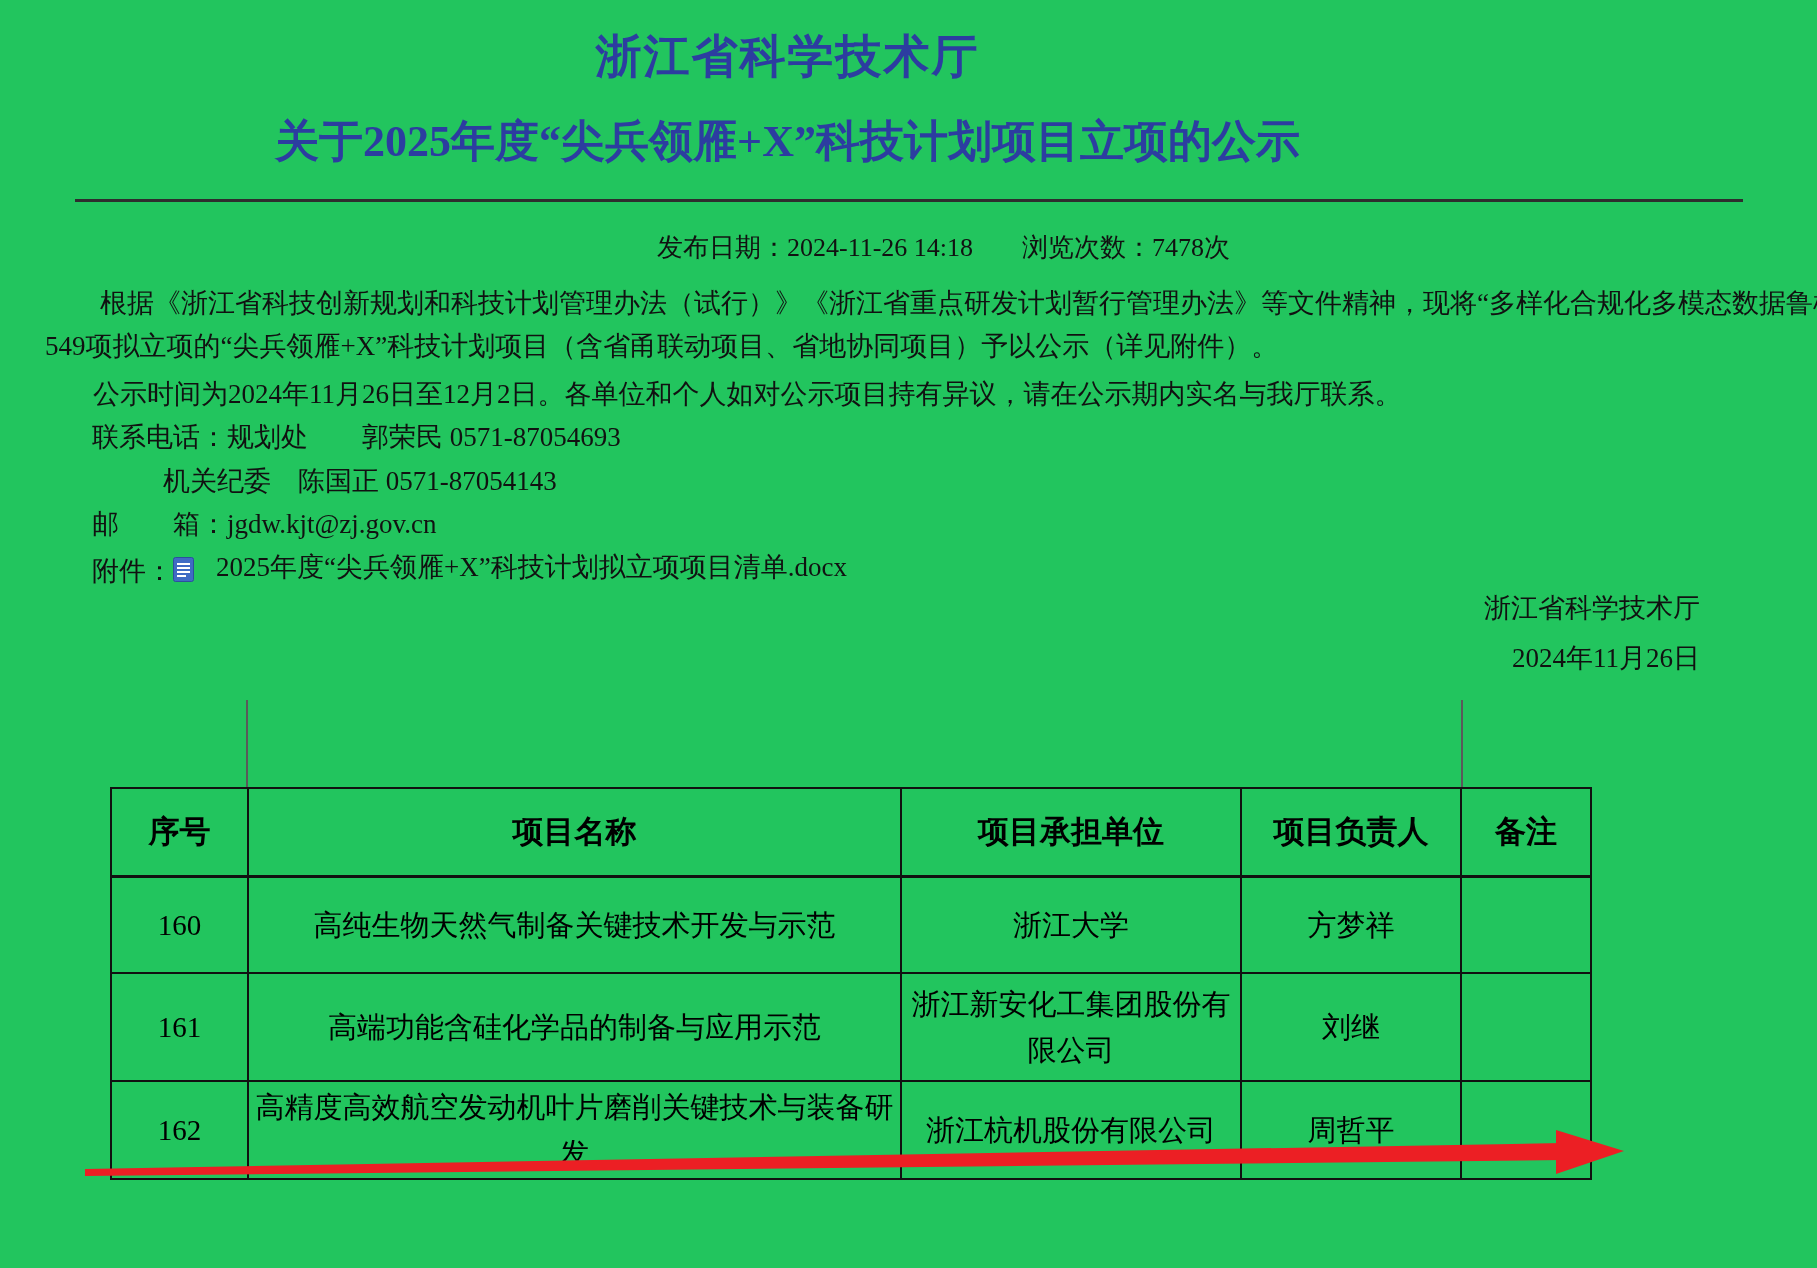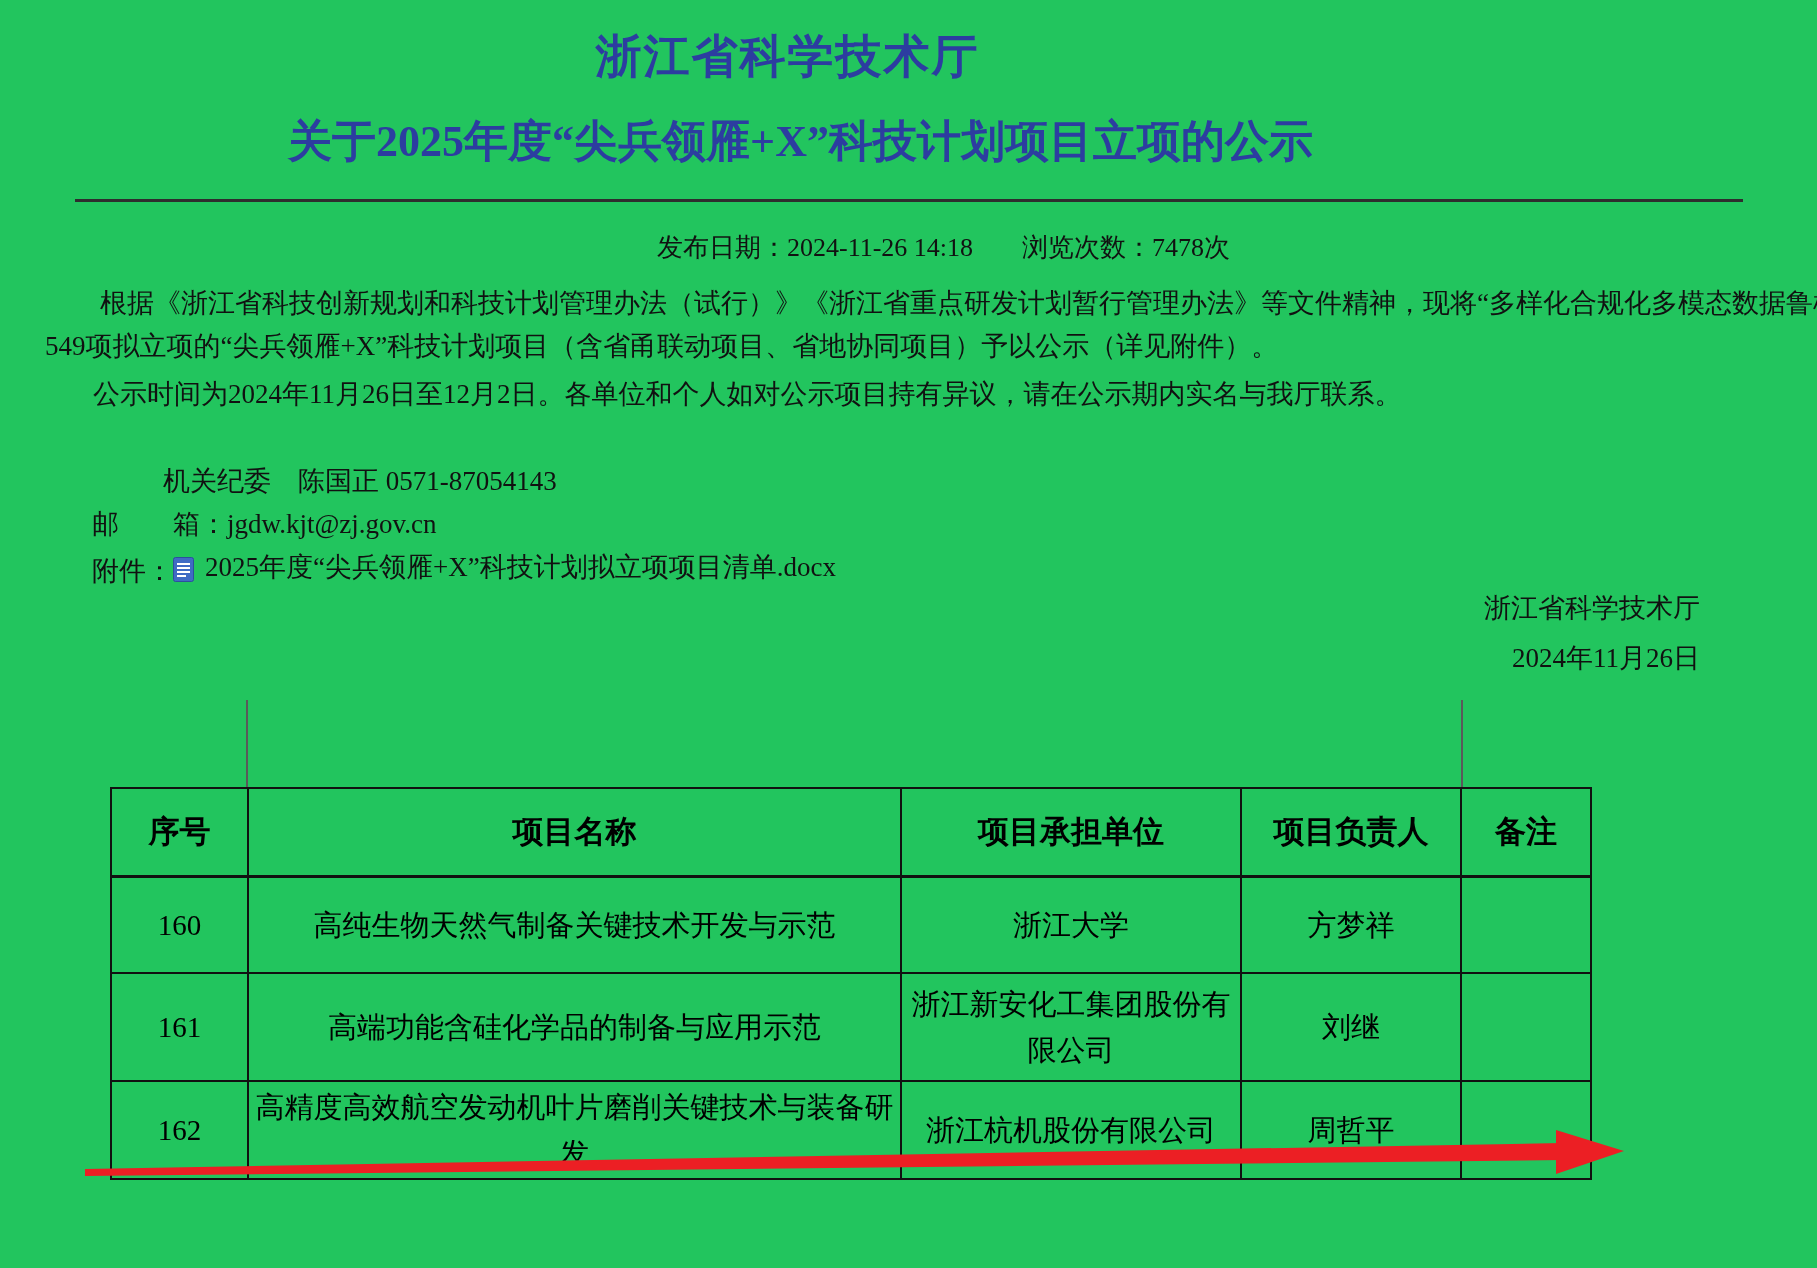--- a/index.html
+++ b/index.html
@@ -16,35 +16,34 @@
     text-align:center;
     font-size:46px;font-weight:bold;
     color:var(--title_blue,#2c3da0);
     letter-spacing:2px;
   }
   .subtitle{
     position:absolute;top:112px;left:0;width:1575px;
     text-align:center;
     font-size:44px;font-weight:bold;
     color:var(--title_blue,#2c3da0);
-    padding-left:13px;
   }
   .rule{
     position:absolute;top:199px;left:75px;width:1668px;height:3px;
     background:#2e2e2e;
   }
   .meta-item{
     position:absolute;top:230px;
     font-size:26px;white-space:nowrap;color:#111;margin-left:12px;
   }
   .bl{
     position:absolute;
     font-size:27px;line-height:32px;white-space:nowrap;color:#111;
   }
-  .doc-link{display:inline-flex;align-items:center;gap:11px;cursor:pointer;color:#111;text-decoration:none;}
+  .doc-link{display:inline-flex;align-items:center;gap:22px;cursor:pointer;color:#111;text-decoration:none;}
   .doc-ico{display:inline-block;width:21px;height:25px;position:relative;top:2px;}
   .tick{
     position:absolute;top:700px;height:88px;width:2px;background:#5a5a5a;
   }
   table.projects{
     position:absolute;left:110px;top:787px;width:1480px;
     border-collapse:collapse;table-layout:fixed;
     font-size:29px;color:#000;
   }
   table.projects th,table.projects td{
@@ -79,20 +78,21 @@
   <div class="title">浙江省科学技术厅</div>
   <div class="subtitle">关于2025年度“尖兵领雁+X”科技计划项目立项的公示</div>
   <div class="rule"></div>
 
   <div class="meta-item" style="left:645px"><span>发布日期：</span><span>2024-11-26 14:18</span></div>
   <div class="meta-item" style="left:1010px"><span>浏览次数：</span><span>7478次</span></div>
 
   <div class="bl" style="top:287px;left:100px">根据《浙江省科技创新规划和科技计划管理办法（试行）》《浙江省重点研发计划暂行管理办法》等文件精神，现将“多样化合规化多模态数据鲁棒合成扩增技术”等</div>
   <div class="bl" style="top:330px;left:45px">549项拟立项的“尖兵领雁+X”科技计划项目（含省甬联动项目、省地协同项目）予以公示（详见附件）。</div>
   <div class="bl" style="top:378px;left:93px">公示时间为2024年11月26日至12月2日。各单位和个人如对公示项目持有异议，请在公示期内实名与我厅联系。</div>
+  <div class="bl" style="top:421px;left:92px">联系电话：规划处　　郭荣民  0571-87054693</div>
   <div class="bl" style="top:465px;left:163px">机关纪委　陈国正  0571-87054143</div>
   <div class="bl" style="top:508px;left:92px">邮　　箱：jgdw.kjt@zj.gov.cn</div>
 
   <div class="bl" style="top:551px;left:92px">
     <span>附件：</span><span class="doc-link">
         <span class="doc-ico"><svg width="21" height="25" viewBox="0 0 21 25">
             <rect x="0.5" y="0.5" width="20" height="24" rx="2" fill="#3f6bc4" stroke="#2c4f9e"></rect>
             <rect x="4" y="6" width="13" height="2" fill="#ffffff"></rect>
             <rect x="4" y="10" width="13" height="2" fill="#ffffff"></rect>
             <rect x="4" y="14" width="13" height="2" fill="#ffffff"></rect>

